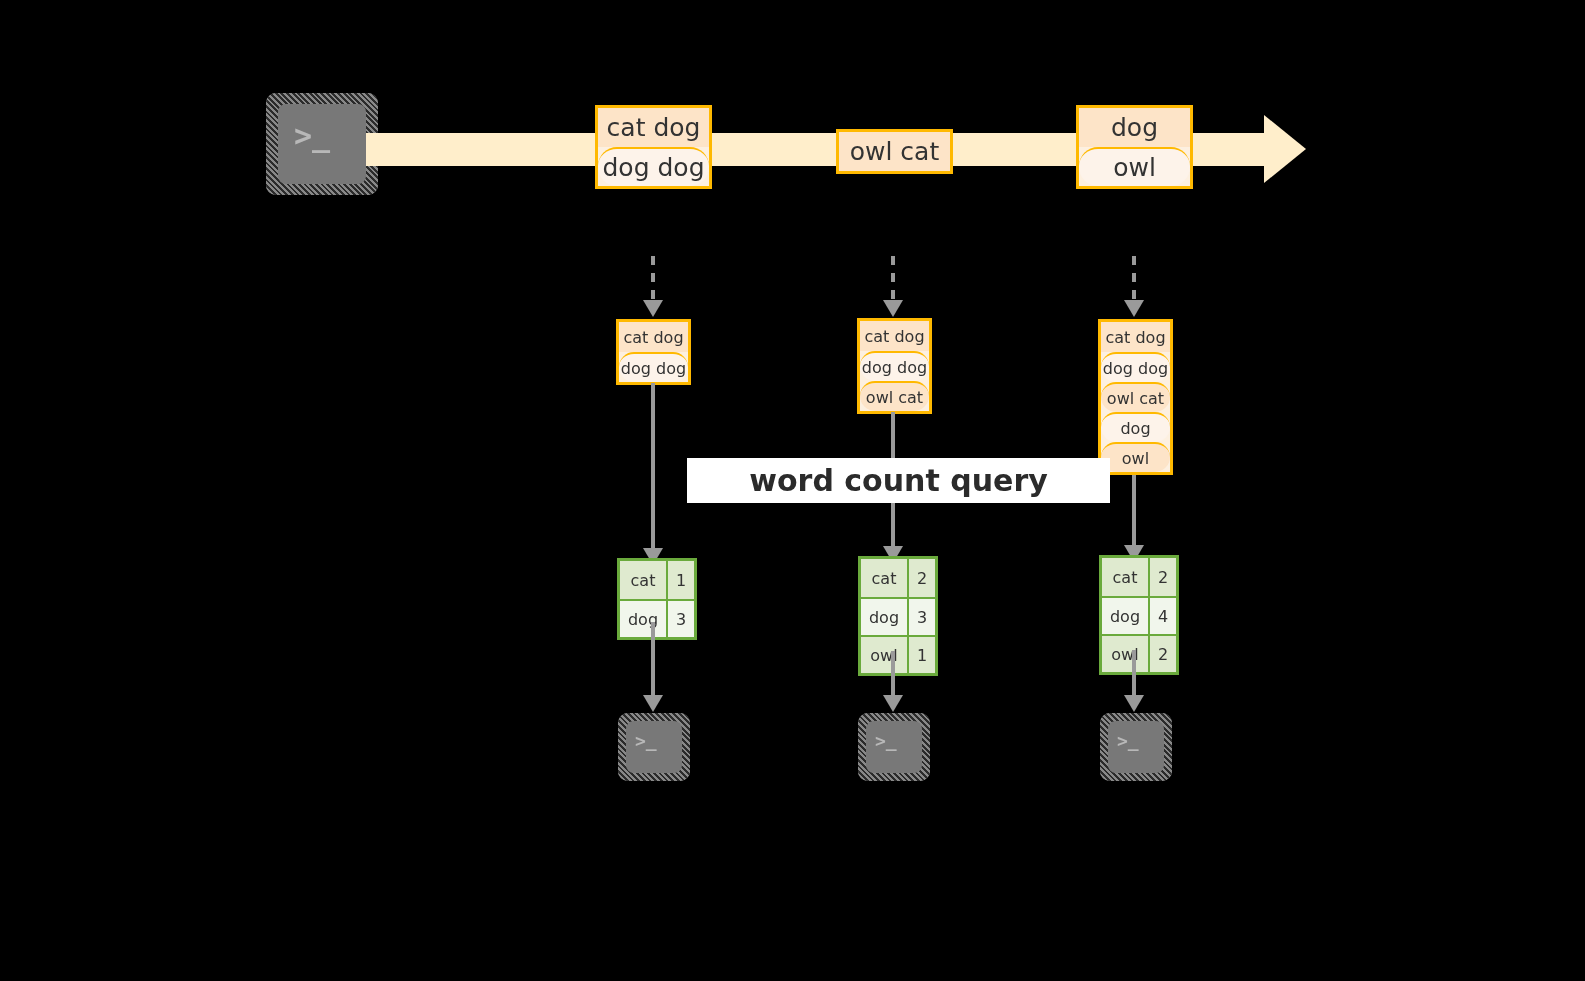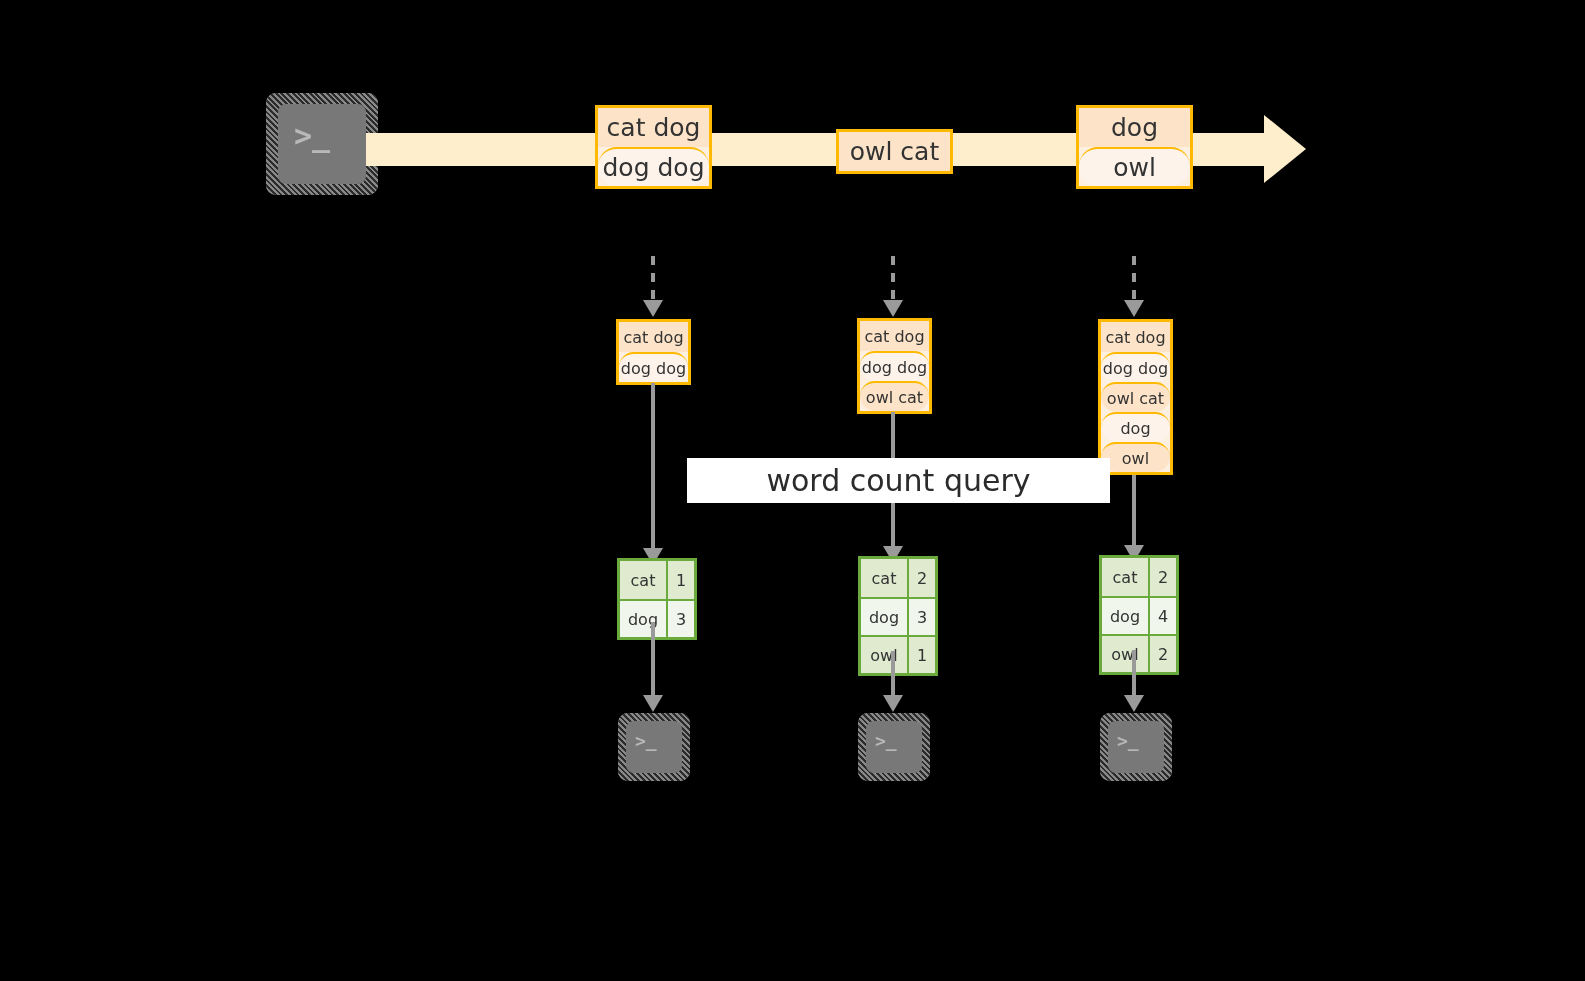--- a/index.html
+++ b/index.html
@@ -271,17 +271,17 @@
 
   <div class="gline" style="left:1132px; top:650px; height:50px;"></div>
   <div class="ghead" style="left:1124px; top:695px;"></div>
 
   <div class="terminal" style="left:1100px; top:713px; width:72px; height:68px;">
     <div class="hatch"></div>
     <div class="face" style="left:8px; top:8px; right:8px; bottom:8px;"></div>
     <div class="prompt" style="left:17px; top:19px; font-size:18px;">&gt;_</div>
   </div>
 
-  <div class="query-banner" style="left:687px; top:458px; width:423px; height:45px;">
+  <div class="query-banner" style="left:687px; top:458px; width:423px; height:45px;font-weight:bold;">
     <span>word count query</span>
   </div>
 
 </div>
 
 </body></html>

